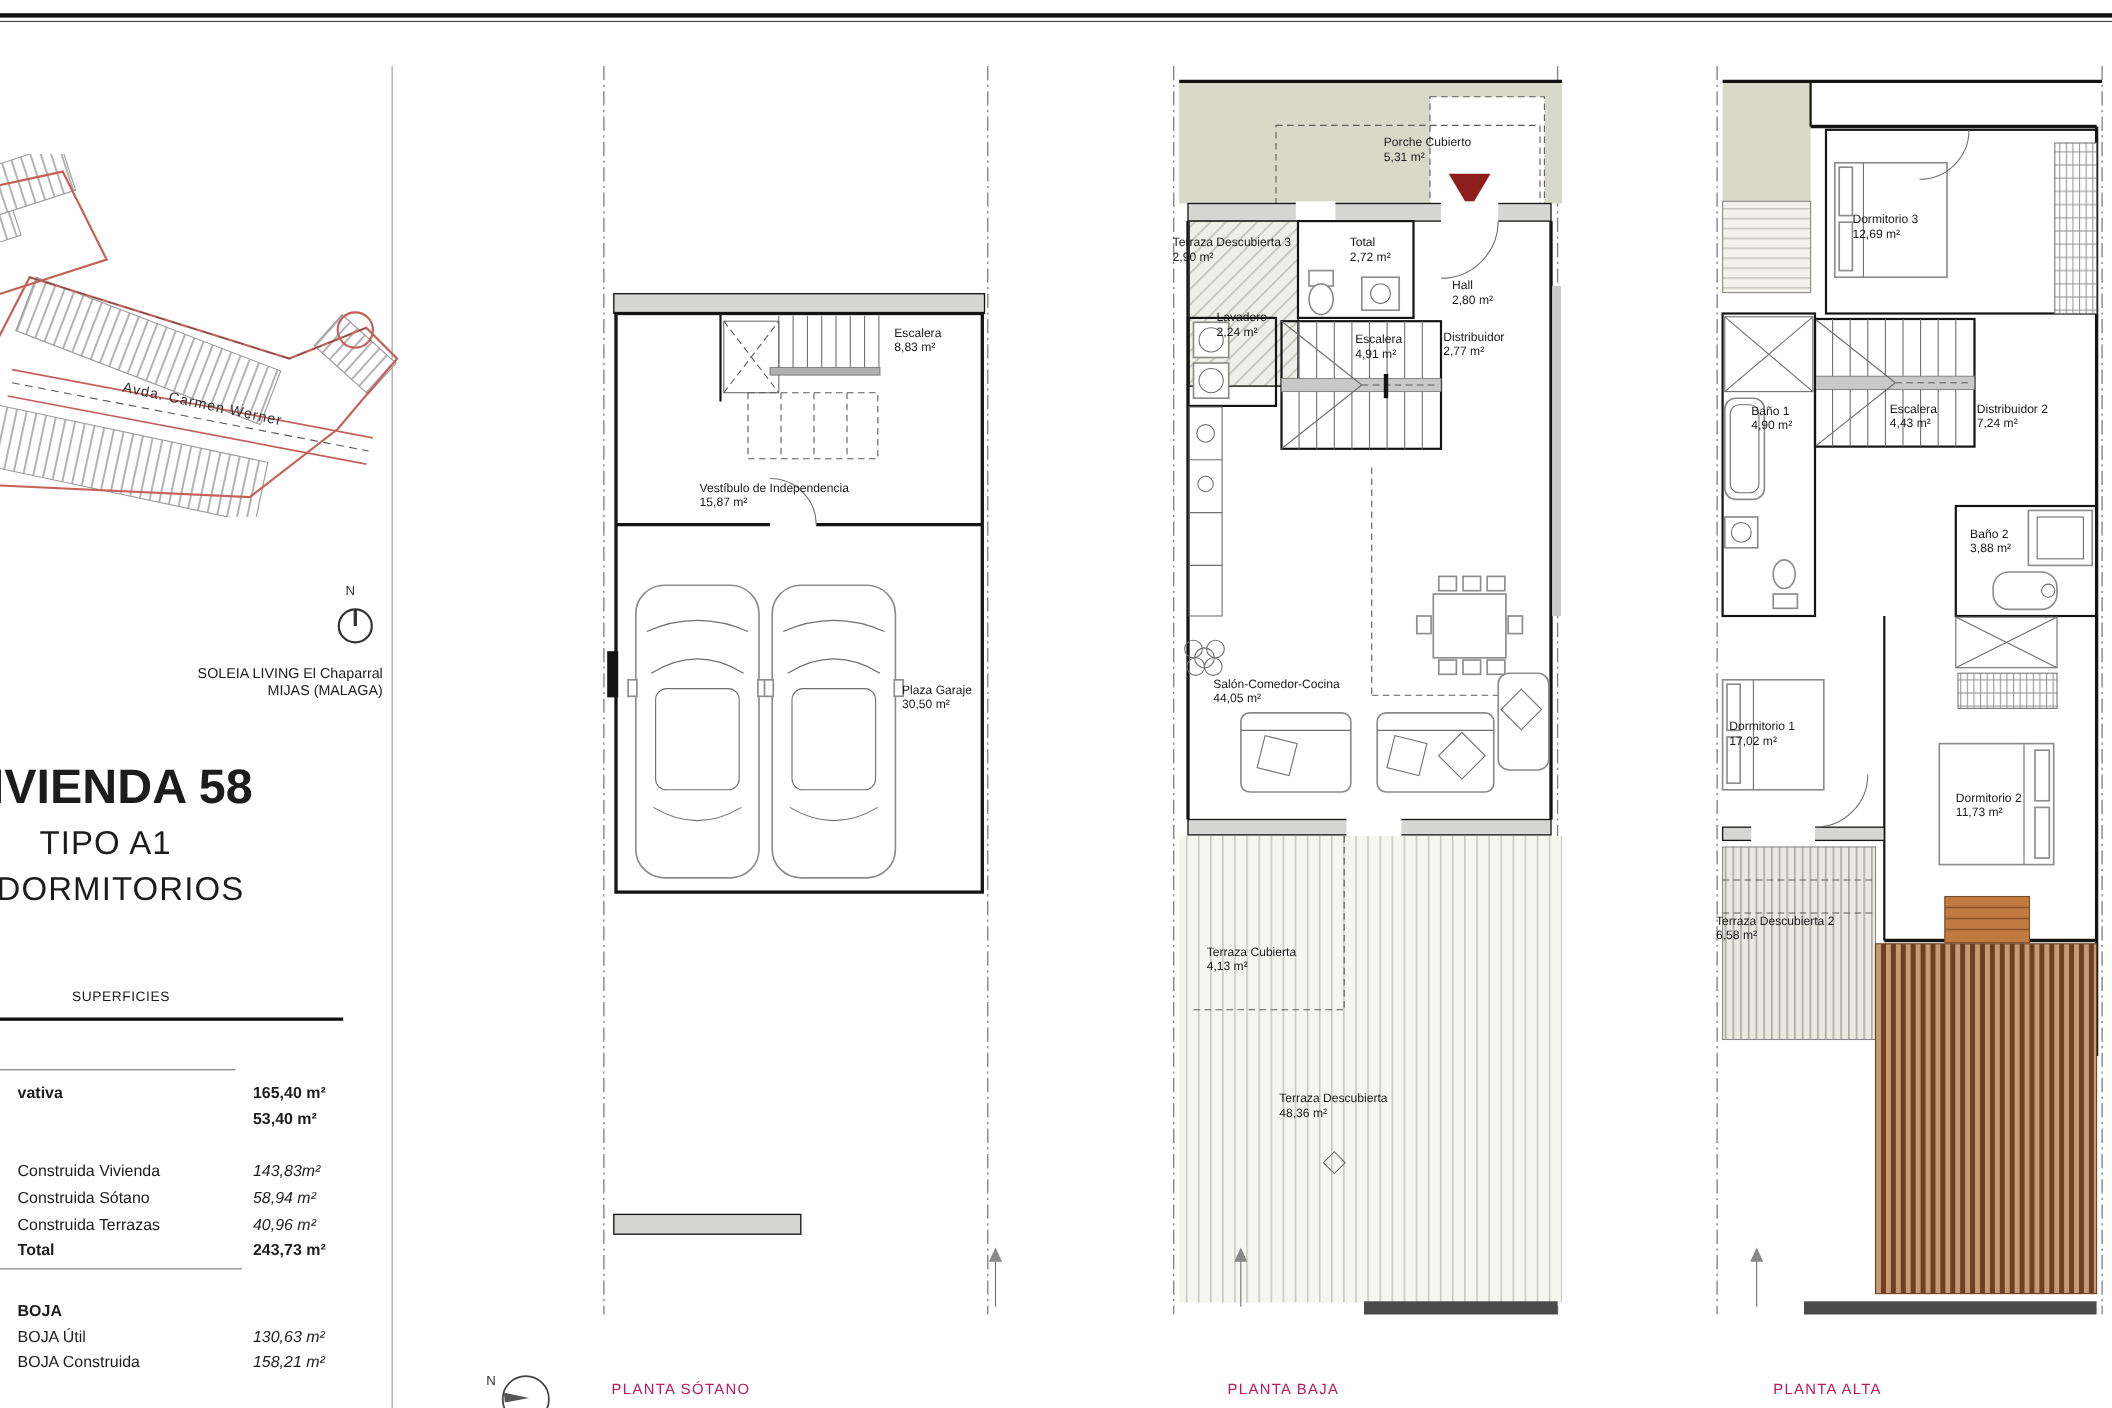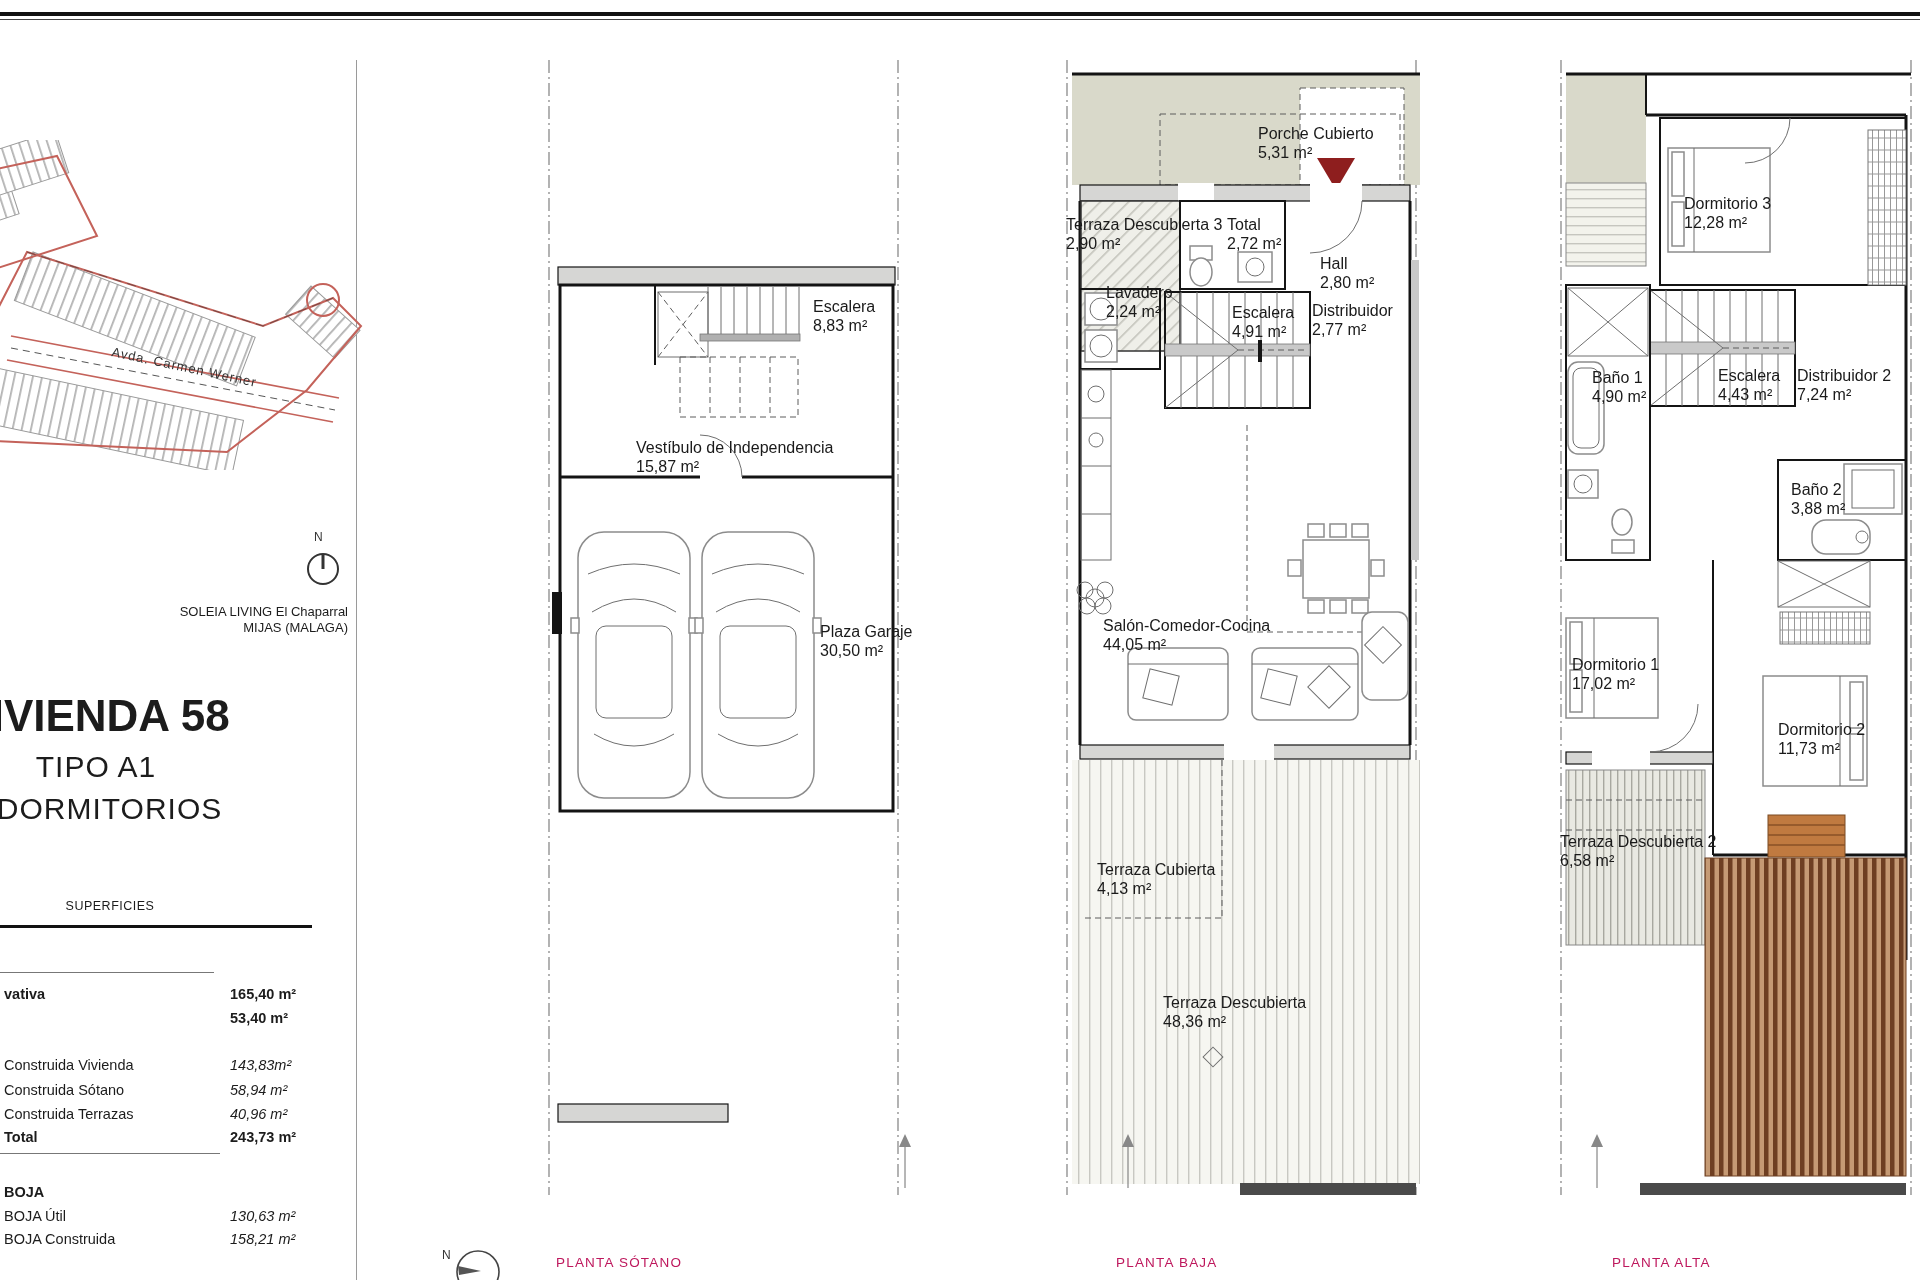--- a/index.html
+++ b/index.html
@@ -16,28 +16,28 @@
   .titleblock{position:absolute;left:-45px;top:694px;width:282px;text-align:center;color:#1c1c1c;}
   .titleblock .t1{font-size:44px;font-weight:bold;letter-spacing:0px;line-height:1.0;}
   .titleblock .t2{font-size:30px;margin-top:12px;letter-spacing:1px;}
   .titleblock .t3{font-size:30px;margin-top:8px;letter-spacing:1px;white-space:nowrap;}
   
   .suph{position:absolute;left:0px;top:899px;width:220px;text-align:center;font-size:12.5px;letter-spacing:.5px;color:#1c1c1c;}
   .hr1{position:absolute;left:0;top:925px;width:312px;height:3px;background:#111;}
   .hr2{position:absolute;left:0;top:972px;width:214px;height:1px;background:#777;}
   .hr3{position:absolute;left:0;top:1153px;width:220px;height:1px;background:#777;}
   .trow{position:absolute;left:0;width:330px;font-size:14.5px;white-space:nowrap;color:#1c1c1c;}
-  .trow .lab{position:absolute;left:4px;top:0;}
+  .trow .lab{position:absolute;left:16px;top:0;}
   .trow .val{position:absolute;left:230px;top:0;}
   .bold{font-weight:bold;}
   .ital{font-style:italic;}
   
   .nlbl{position:absolute;font-size:12px;color:#333;}
   
-  .rl{position:absolute;font-size:16px;line-height:1.2;color:#1a1a1a;white-space:nowrap;}
+  .rl{position:absolute;font-size:11px;line-height:1.2;color:#1a1a1a;white-space:nowrap;}
   .ptitle{position:absolute;font-size:13.5px;letter-spacing:1.2px;color:#be185d;white-space:nowrap;}
   
   .w3{stroke:#141414;stroke-width:3;fill:none}
   .w2{stroke:#141414;stroke-width:2;fill:none}
   .t{stroke:#6f6f6f;stroke-width:1;fill:none}
   .f{fill:#fff;stroke:#8c8c8c;stroke-width:1.5}
   .dd{stroke:#808080;stroke-width:1.2;fill:none;stroke-dasharray:13 4 2 4}
   .da{stroke:#5c5c5c;stroke-width:1;fill:none;stroke-dasharray:6 4}
   .gw{fill:#d6d6d4;stroke:#141414;stroke-width:1.2}
   .blk{fill:#141414}
@@ -418,21 +418,21 @@
     <rect x="1768" y="815" width="77" height="42" fill="#c07a40" stroke="#7a4a22" stroke-width="1"></rect>
     <line x1="1768" y1="825" x2="1845" y2="825" stroke="#8a5226" stroke-width="1.5"></line>
     <line x1="1768" y1="835" x2="1845" y2="835" stroke="#8a5226" stroke-width="1.5"></line>
     <line x1="1768" y1="845" x2="1845" y2="845" stroke="#8a5226" stroke-width="1.5"></line>
     <rect x="1705" y="858" width="201" height="318" fill="url(#perg)" stroke="#6e4023" stroke-width="1"></rect>
     <rect x="1640" y="1183" width="266" height="15" fill="#4a4a4a"></rect>
     <line class="t" x1="1597" y1="1188" x2="1597" y2="1144"></line>
     <path fill="#888" d="M1597,1134 l-6,13 h12 z"></path>
   </svg>
 
-  <div class="rl" style="left:1684px;top:194px"><span>Dormitorio 3</span><br><span>12,28 m²</span></div>
+  <div class="rl" style="left:1684px;top:194px"><span>Dormitorio 3</span><br><span>12,69 m²</span></div>
   <div class="rl" style="left:1592px;top:368px"><span>Baño 1</span><br><span>4,90 m²</span></div>
   <div class="rl" style="left:1718px;top:366px"><span>Escalera</span><br><span>4,43 m²</span></div>
   <div class="rl" style="left:1797px;top:366px"><span>Distribuidor 2</span><br><span>7,24 m²</span></div>
   <div class="rl" style="left:1791px;top:480px"><span>Baño 2</span><br><span>3,88 m²</span></div>
   <div class="rl" style="left:1572px;top:655px"><span>Dormitorio 1</span><br><span>17,02 m²</span></div>
   <div class="rl" style="left:1778px;top:720px"><span>Dormitorio 2</span><br><span>11,73 m²</span></div>
   <div class="rl" style="left:1560px;top:832px"><span>Terraza Descubierta 2</span><br><span>6,58 m²</span></div>
 
   <div class="nlbl" style="left:442px;top:1248px">N</div>
   <svg class="abs" style="left:454px;top:1238px" width="50" height="42" viewBox="0 0 50 42">

